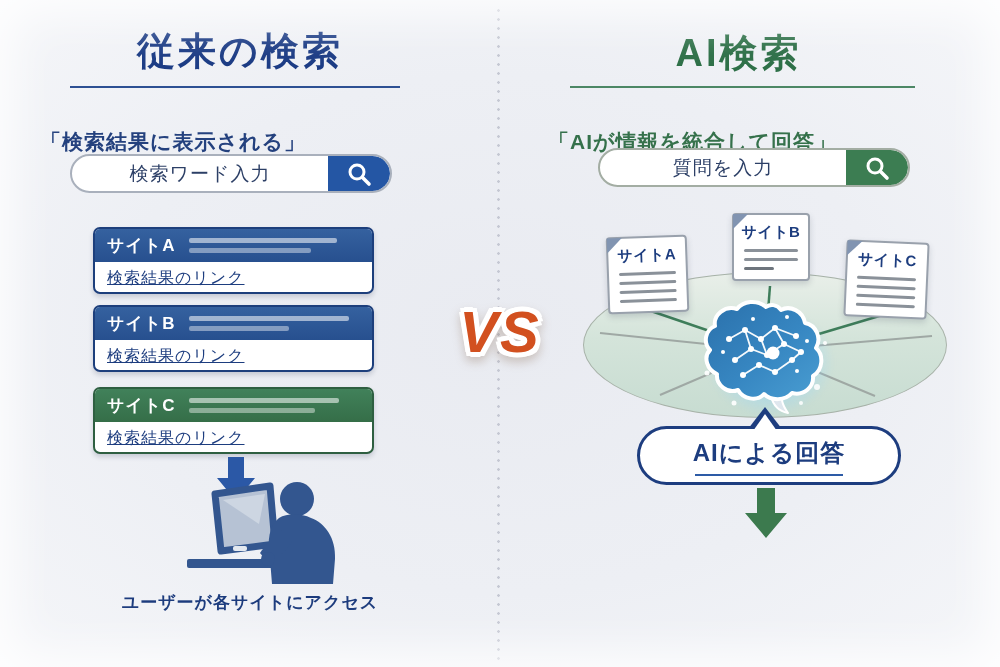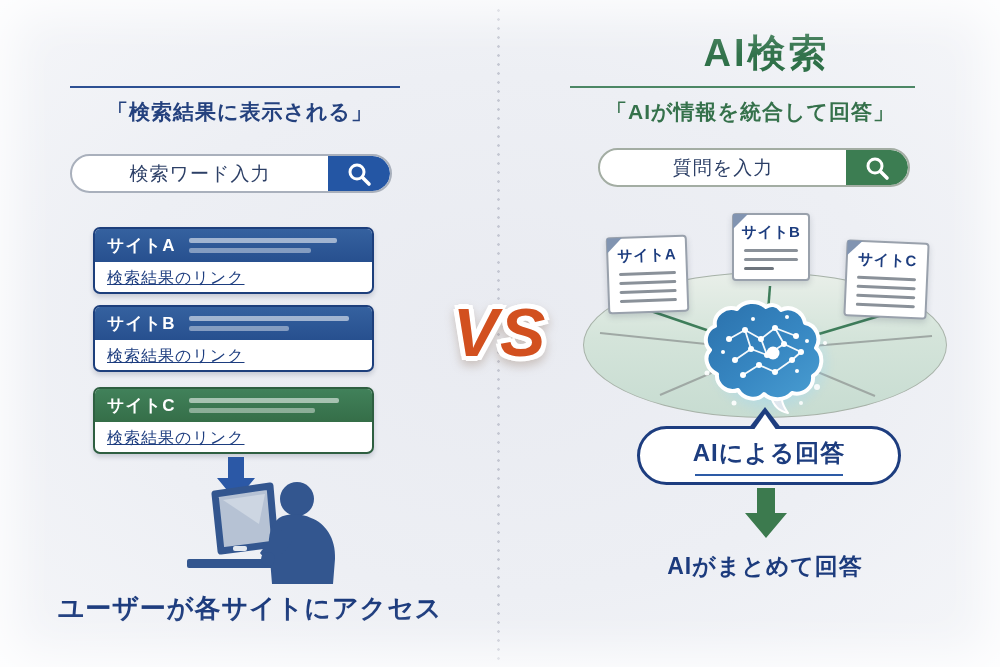--- a/index.html
+++ b/index.html
@@ -15,41 +15,41 @@
   }
   
   .divider{
     position:absolute; left:497px; top:6px; width:3px; height:655px; z-index:1;
     background-image:radial-gradient(circle, #c5c8d3 1.2px, rgba(0,0,0,0) 1.5px);
     background-size:3px 9px; background-repeat:repeat-y;
   }
   
   .vs{
     position:absolute; left:425px; top:278px; width:150px; height:112px; z-index:5;
-    font-size:68px; font-weight:900; font-style:italic; color:#d2501f;
+    font-size:58px; font-weight:900; font-style:italic; color:#d2501f;
     text-align:center; line-height:108px; letter-spacing:2px;
     text-shadow:-4px -4px 0 #fff,4px -4px 0 #fff,-4px 4px 0 #fff,4px 4px 0 #fff,
                 -5px 0 0 #fff,5px 0 0 #fff,0 -5px 0 #fff,0 5px 0 #fff;
     filter:drop-shadow(0 5px 5px rgba(110,70,40,.25));
   }
   
   .title{ position:absolute; text-align:center; font-size:38px; font-weight:bold; letter-spacing:3px; }
   .rule{ position:absolute; height:2px; }
-  .subtitle{ position:absolute; text-align:center; font-size:21px; font-weight:700; letter-spacing:1px; }
+  .subtitle{ position:absolute; text-align:left; font-size:21px; font-weight:700; letter-spacing:1px;margin-top:30px; }
   .searchbar{
     position:absolute; height:39px; background:#fff; border:2px solid #a9b0bc;
     border-radius:21px; display:flex; overflow:hidden; align-items:stretch;
   }
   .search-text{ flex:1; display:flex; align-items:center; justify-content:center;
     font-size:19px; color:#2c3f66; font-weight:500; letter-spacing:1px; }
   .search-btn{ width:62px; display:flex; align-items:center; justify-content:center;
     border-radius:0 19px 19px 0; }
   .btn-blue{ background:#2456a4; }
   .btn-green{ background:#3c7d52; }
-  .caption{ position:absolute; text-align:center; font-size:26px; font-weight:bold; color:#1c3b7d; letter-spacing:1px; }
+  .caption{ position:absolute; text-align:center; font-size:17px; font-weight:bold; color:#1c3b7d; letter-spacing:1px; }
   .arrow{ position:absolute; }
   
   .title-l{ left:40px; top:26px; width:400px; color:#1c3c85; }
   .rule-l{ left:70px; top:86px; width:330px; background:#2d5093; }
   .subtitle-l{ left:40px; top:98px; width:400px; color:#24417e; }
   .searchbar-l{ left:70px; top:154px; width:322px; }
   .card{
     position:absolute; left:93px; width:281px; height:67px; background:#fff;
     border:2px solid #1d3f7c; border-radius:7px; overflow:hidden;
     box-shadow:0 3px 5px rgba(30,40,70,.18);
@@ -64,21 +64,21 @@
   .skel .sk2{ background:rgba(255,255,255,.42); }
   .card-a .sk1{ width:148px; } .card-a .sk2{ width:122px; }
   .card-b .sk1{ width:160px; } .card-b .sk2{ width:100px; }
   .card-c .sk1{ width:150px; } .card-c .sk2{ width:126px; }
   .card-body{ height:32px; display:flex; align-items:center; padding:0 12px; }
   .card-link{ font-size:16px; color:#1d3d7f; text-decoration:underline; font-weight:500; letter-spacing:1px; }
   .arrow-l{ left:217px; top:457px; }
   .person{ position:absolute; left:175px; top:472px; }
   .caption-l{ left:50px; top:591px; width:400px; }
   
-  .title-r{ left:564px; top:28px; width:405px; color:#2e7048; }
+  .title-r{ left:536px; top:28px; width:405px; color:#2e7048; }
   .rule-r{ left:570px; top:86px; width:345px; background:#4c8765; }
   .subtitle-r{ left:548px; top:98px; width:405px; color:#35714b; }
   .searchbar-r{ left:598px; top:148px; width:312px; border-color:#a3ada3; }
   .ellipse{
     position:absolute; left:583px; top:272px; width:364px; height:146px; z-index:1;
     border-radius:50%; border:1px solid #a7b2a8;
     background:linear-gradient(180deg,#e9efe9 0%,#d4e4da 45%,#c7dcd1 100%);
   }
   .spokes{ position:absolute; left:560px; top:200px; z-index:2; }
   .doc{
@@ -118,20 +118,21 @@
   .caption-r{ left:565px; top:551px; width:400px; font-size:23px; }
 </style>
 </head>
 <body>
 
 <div class="canvas">
 
   <div class="divider"></div>
   <div class="vs">VS</div>
 
+  <h1 class="title title-l">従来の検索</h1>
   <div class="rule rule-l"></div>
   <p class="subtitle subtitle-l">「検索結果に表示される」</p>
 
   <div class="searchbar searchbar-l">
     <span class="search-text">検索ワード入力</span>
     <span class="search-btn btn-blue">
       <svg width="26" height="26" viewBox="0 0 26 26">
         <circle cx="11" cy="11" r="7" fill="none" stroke="#ffffff" stroke-width="3"></circle>
         <line x1="16.5" y1="16.5" x2="23" y2="23" stroke="#ffffff" stroke-width="3.6" stroke-linecap="round"></line>
       </svg>
@@ -300,16 +301,15 @@
 
   <div class="bubble">
     <div class="bubble-text">AIによる回答</div>
     <div class="bubble-underline"></div>
   </div>
 
   <svg class="arrow arrow-r" width="42" height="50" viewBox="0 0 42 50">
     <polygon points="12,0 30,0 30,25 42,25 21,50 0,25 12,25" fill="#3c7a4e"></polygon>
   </svg>
 
-  <p class="caption caption-r">AIがまとめて回答</p>
 
   <div class="vignette"></div>
 </div>
 
 </body></html>

